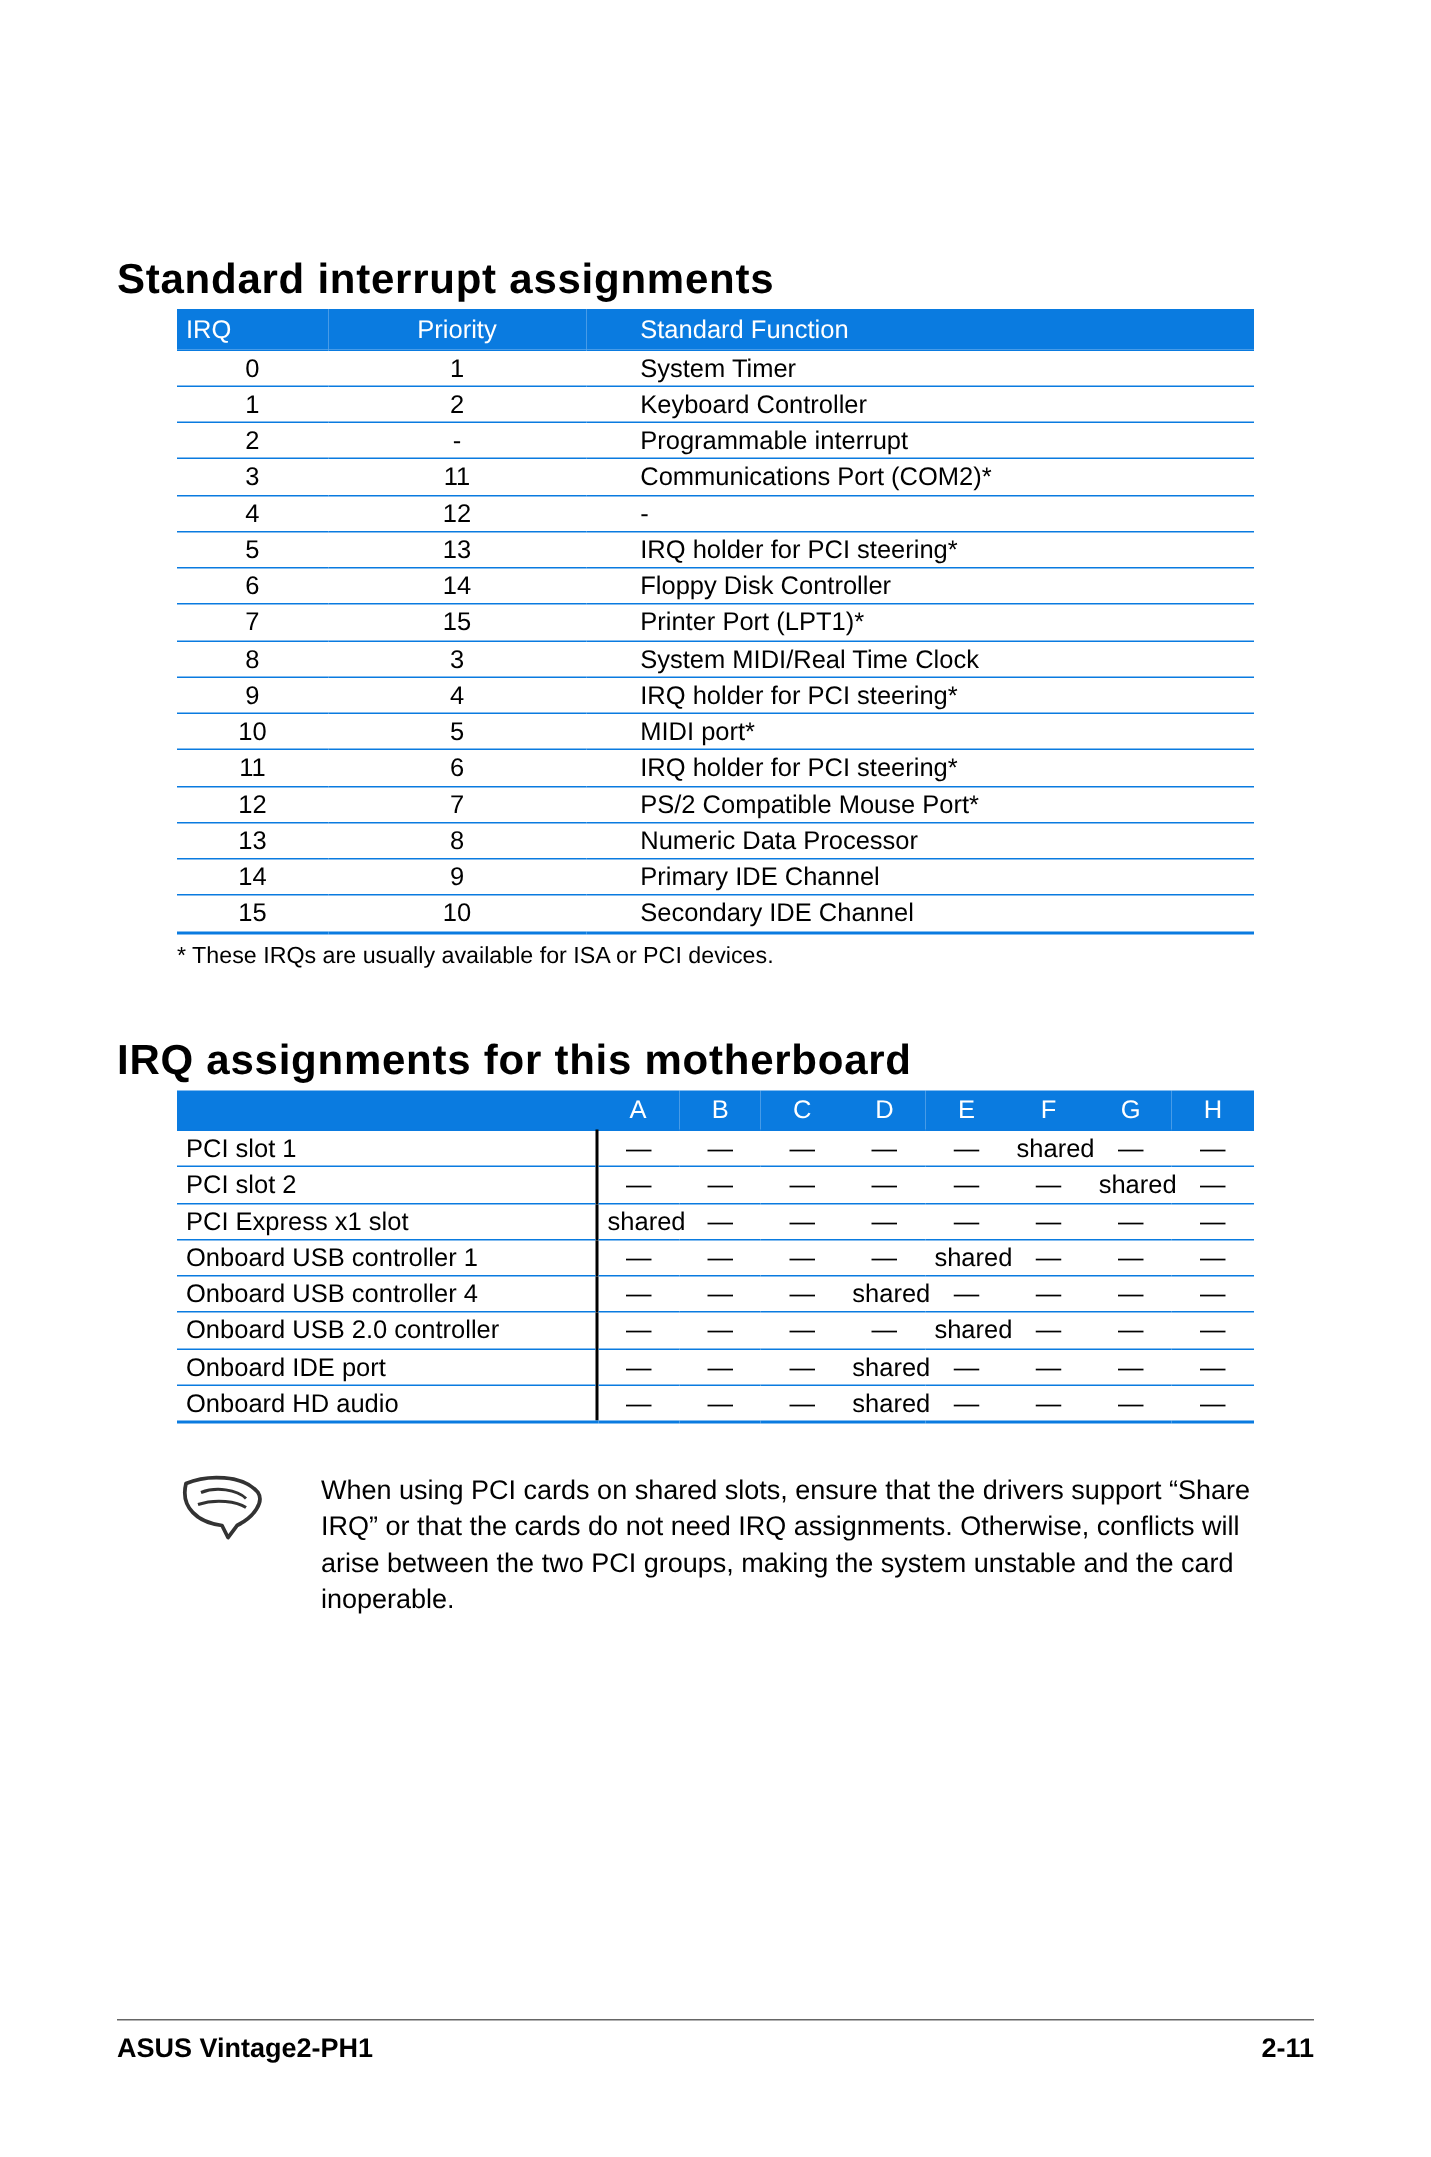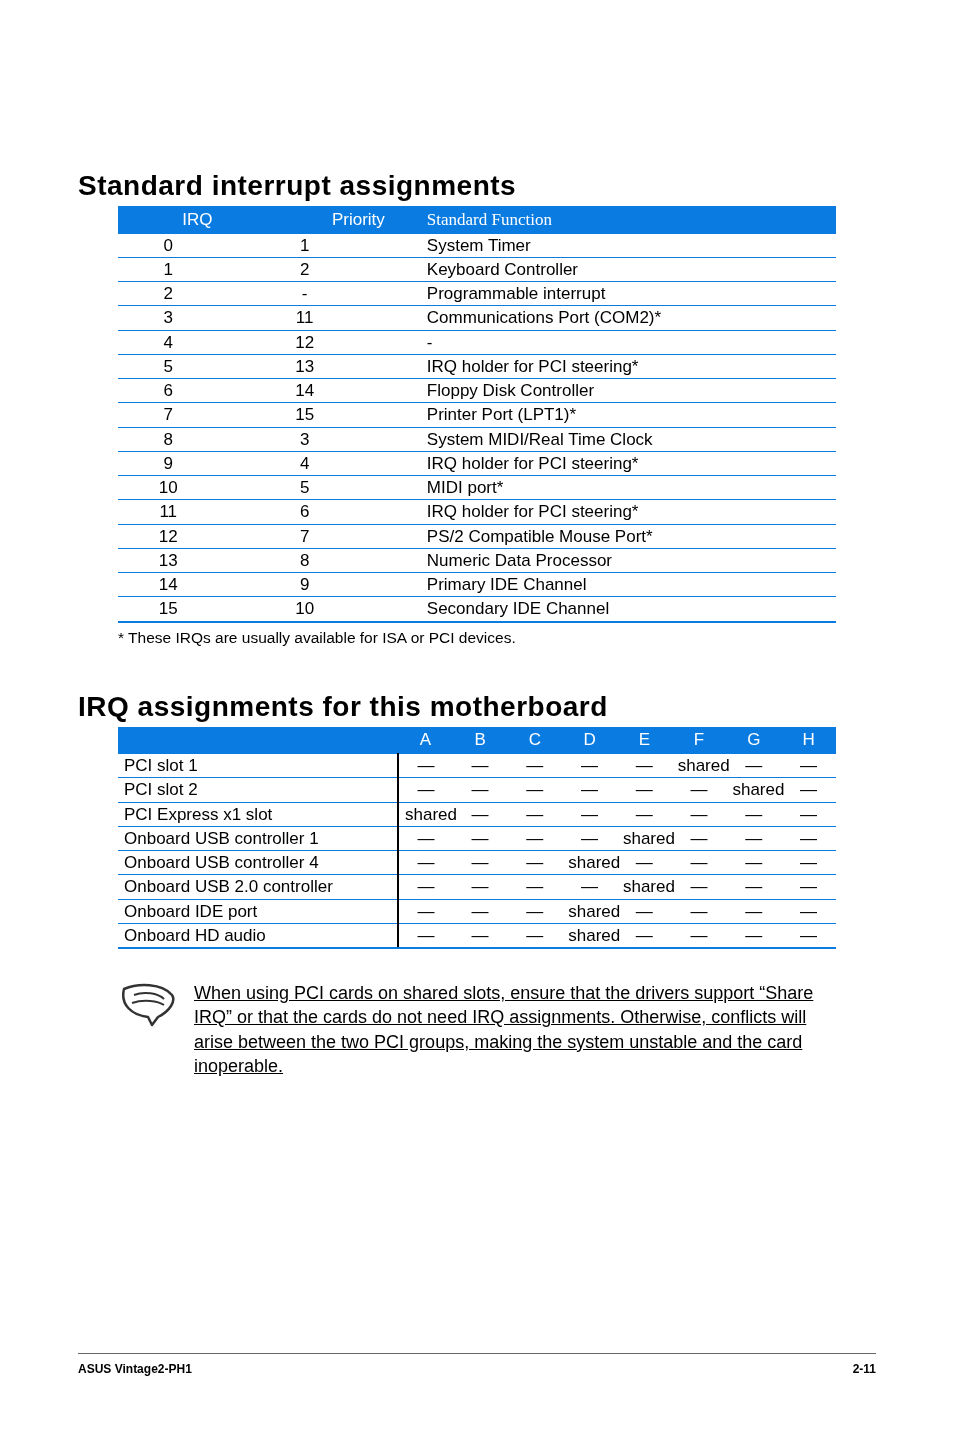--- a/index.html
+++ b/index.html
@@ -38,23 +38,23 @@
     text-align: left;
     height: 27px;
   }
   .irq-table tbody td {
     border-top: 1px solid #0a7be0;
   }
   .irq-table tbody tr:last-child td {
     border-bottom: 2px solid #0a7be0;
   }
   .irq-table td.irq, .irq-table td.pri { text-align: center; }
-  .irq-table th.col-irq { width: 14%; text-align: right; }
-  .irq-table th.col-pri { width: 24%; text-align: right; }
-  .irq-table th.col-func { width: 62%; padding-left: 36px; font-family: Liberation Serif, serif; }
+  .irq-table th.col-irq { width: 14%; text-align: left; }
+  .irq-table th.col-pri { width: 24%; text-align: center; }
+  .irq-table th.col-func { width: 62%; padding-left: 36px; }
   .irq-table td.func { padding-left: 36px; }
 
   .irq-wrap { padding: 0 40px 0 40px; }
 
   .footnote {
     font-size: 15.5px;
     margin-top: 6px;
     padding: 0 40px;
   }
 
@@ -69,38 +69,37 @@
   }
   .assign-table th.lbl { width: 39%; text-align: left; background:#0a7be0; }
   .assign-table tbody td { border-top: 1px solid #0a7be0; text-align: center; }
   .assign-table tbody tr:last-child td { border-bottom: 2px solid #0a7be0; }
   .assign-table td.name { text-align: left; }
   .assign-table td.div { border-left: 2px solid #000; }
 
   .note-row {
     display: flex;
     align-items: flex-start;
-    gap: 16px;
+    gap: 36px;
     margin-top: 32px;
     padding: 0 40px;
-    text-decoration: underline;
   }
   .note-text { font-size: 18px; line-height: 1.35; }
 
   .footer {
     position: absolute;
     left: 78px; right: 78px;
     bottom: 62px;
     border-top: 1px solid #666;
     padding-top: 8px;
     display: flex;
     justify-content: space-between;
     font-family: "Arial Black", Arial, sans-serif;
     font-weight: 900;
-    font-size: 12px;
+    font-size: 18px;
   }
 </style>
 </head>
 <body>
 
 <h2 class="section">Standard interrupt assignments</h2>
 
 <div class="irq-wrap">
 <table class="irq-table">
   <colgroup>

